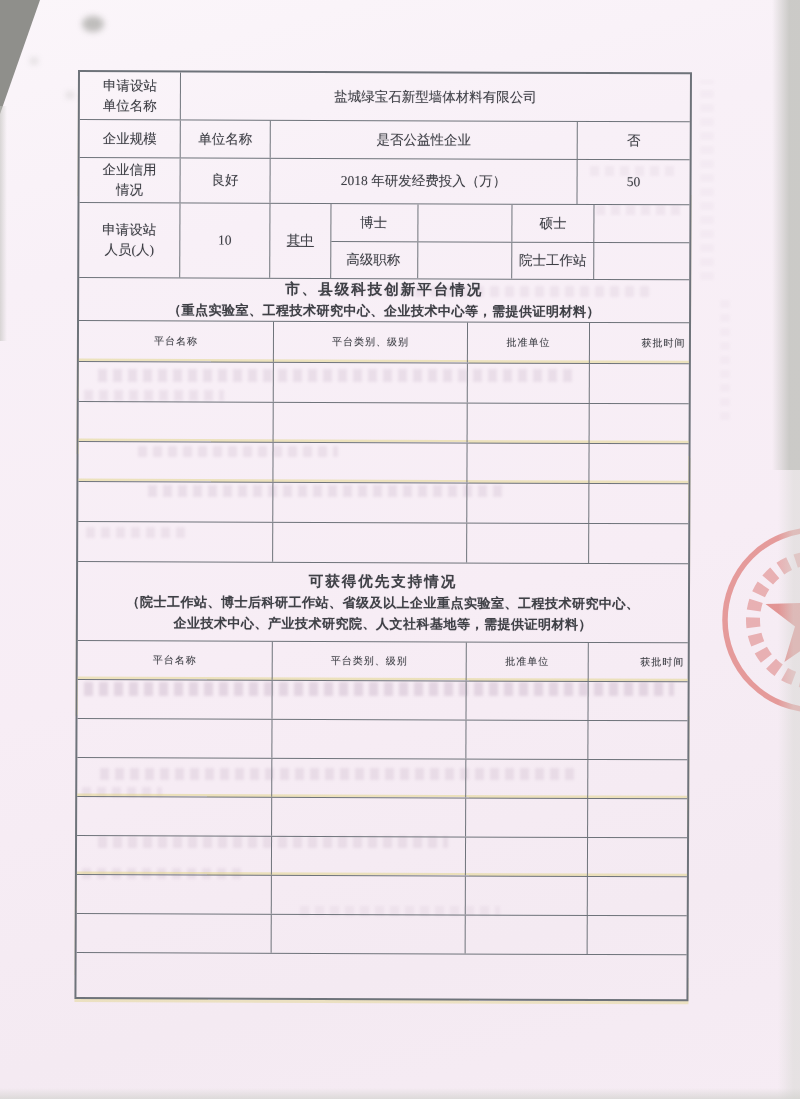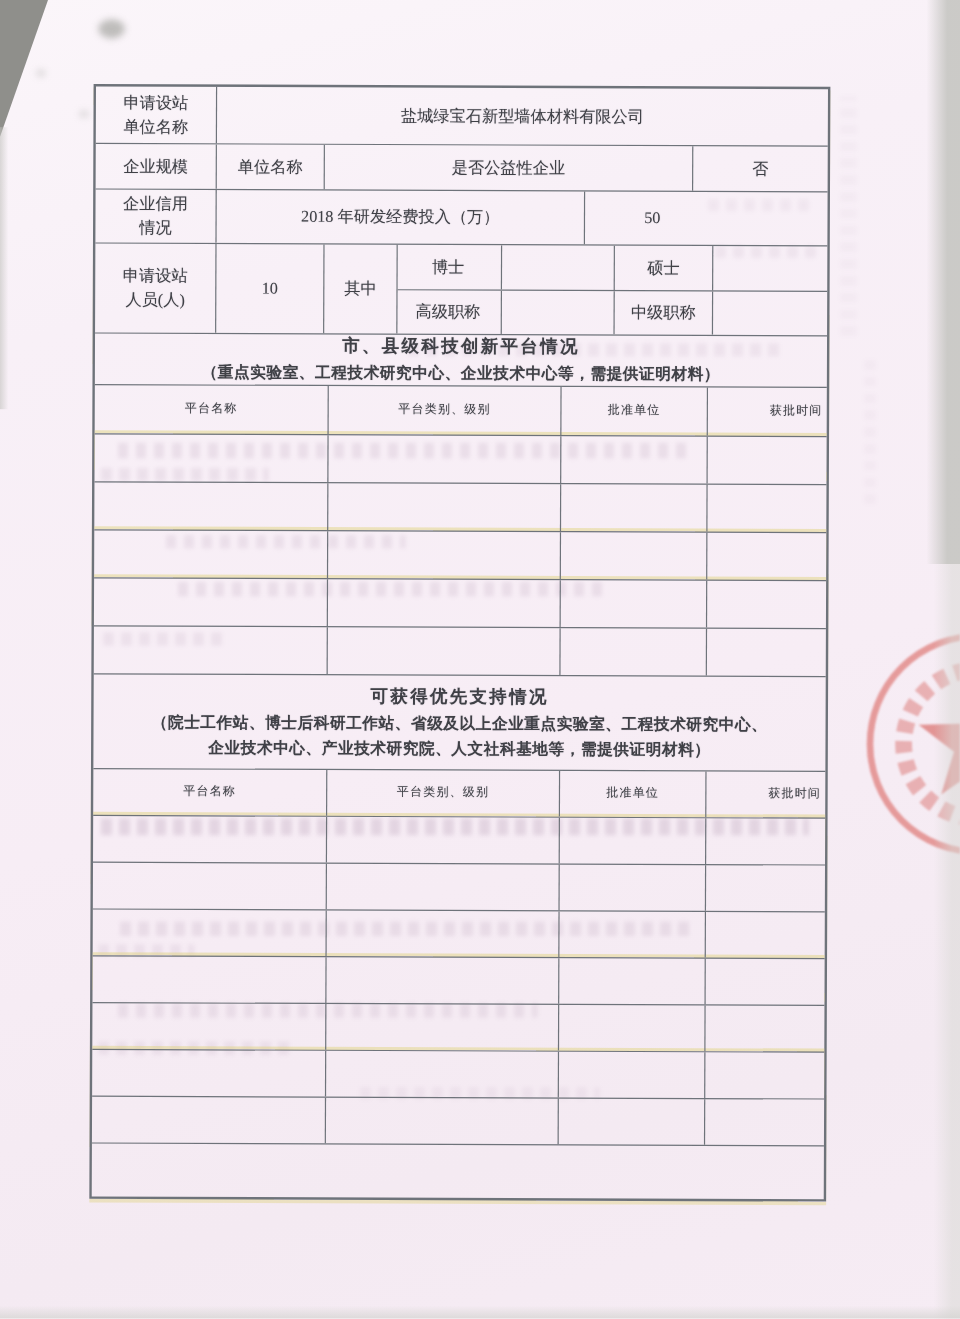--- a/index.html
+++ b/index.html
@@ -11,21 +11,21 @@
     border:2px solid #6e737a;box-sizing:content-box;
     transform:rotate(.22deg);transform-origin:top left;
     color:#3f4046;font-size:13.5px;text-shadow:0 0 1px rgba(70,70,85,.32);
     box-shadow:0 3px 0 rgba(222,210,120,.40);}
   .row{display:flex;align-items:stretch;border-top:1.5px solid #6e737a;box-sizing:border-box;}
   .row:first-child{border-top:0;}
   .cell{border-left:1.5px solid #6e737a;box-sizing:border-box;
     display:flex;align-items:center;justify-content:center;text-align:center;
     white-space:pre-line;line-height:1.45;overflow:hidden;}
   .cell:first-child{border-left:0;}
-  .w100{width:100px;} .w90{width:90px;} .w61{width:61px;} .w307{width:307px;} .w113{width:113px;}
+  .w100{width:100px;} .w90{width:90px;} .w61{width:61px;text-decoration:underline;} .w307{width:307px;} .w113{width:113px;}
   .w80{width:88px;} .w94{width:94px;} .w87{width:82px;} .w98{width:98px;}
   .c1{width:194px;} .c2{width:194px;} .c3{width:122px;} .c4{width:100px;padding-left:48px;}
   .grow{flex:1;}
   .subcol{width:359px;display:flex;flex-direction:column;padding:0;}
   .subrow{display:flex;height:50%;box-sizing:border-box;}
   .subrow+.subrow{border-top:1.5px solid #6e737a;}
   .subrow .cell:first-child{border-left:0;}
   .sec{flex-direction:column;justify-content:center;
     font-family:"Liberation Sans",sans-serif;font-weight:700;}
   .sec .t{font-size:14.5px;letter-spacing:2px;}
@@ -84,40 +84,41 @@
     <div class="row" style="height:38px">
       <div class="cell w100">企业规模</div>
       <div class="cell w90">单位名称</div>
       <div class="cell w307">是否公益性企业</div>
       <div class="cell w113">否</div>
     </div>
 
     <div class="row" style="height:45px">
       <div class="cell w100">企业信用
 情况</div>
+      <div class="cell w90">良好</div>
       <div class="cell w307">2018 年研发经费投入（万）</div>
       <div class="cell w113">50</div>
     </div>
 
     <div class="row" style="height:75px">
       <div class="cell w100">申请设站
 人员(人)</div>
       <div class="cell w90">10</div>
       <div class="cell w61">其中</div>
       <div class="cell subcol">
         <div class="subrow">
           <div class="cell w80">博士</div>
           <div class="cell w94"></div>
           <div class="cell w87">硕士</div>
           <div class="cell w98"></div>
         </div>
         <div class="subrow">
           <div class="cell w80">高级职称</div>
           <div class="cell w94"></div>
-          <div class="cell w87">中级职称</div>
+          <div class="cell w87">院士工作站</div>
           <div class="cell w98"></div>
         </div>
       </div>
     </div>
 
     <div class="row" style="height:43px">
       <div class="cell grow sec">
         <div class="t">市、县级科技创新平台情况</div>
         <div class="s">（重点实验室、工程技术研究中心、企业技术中心等，需提供证明材料）</div>
       </div>

